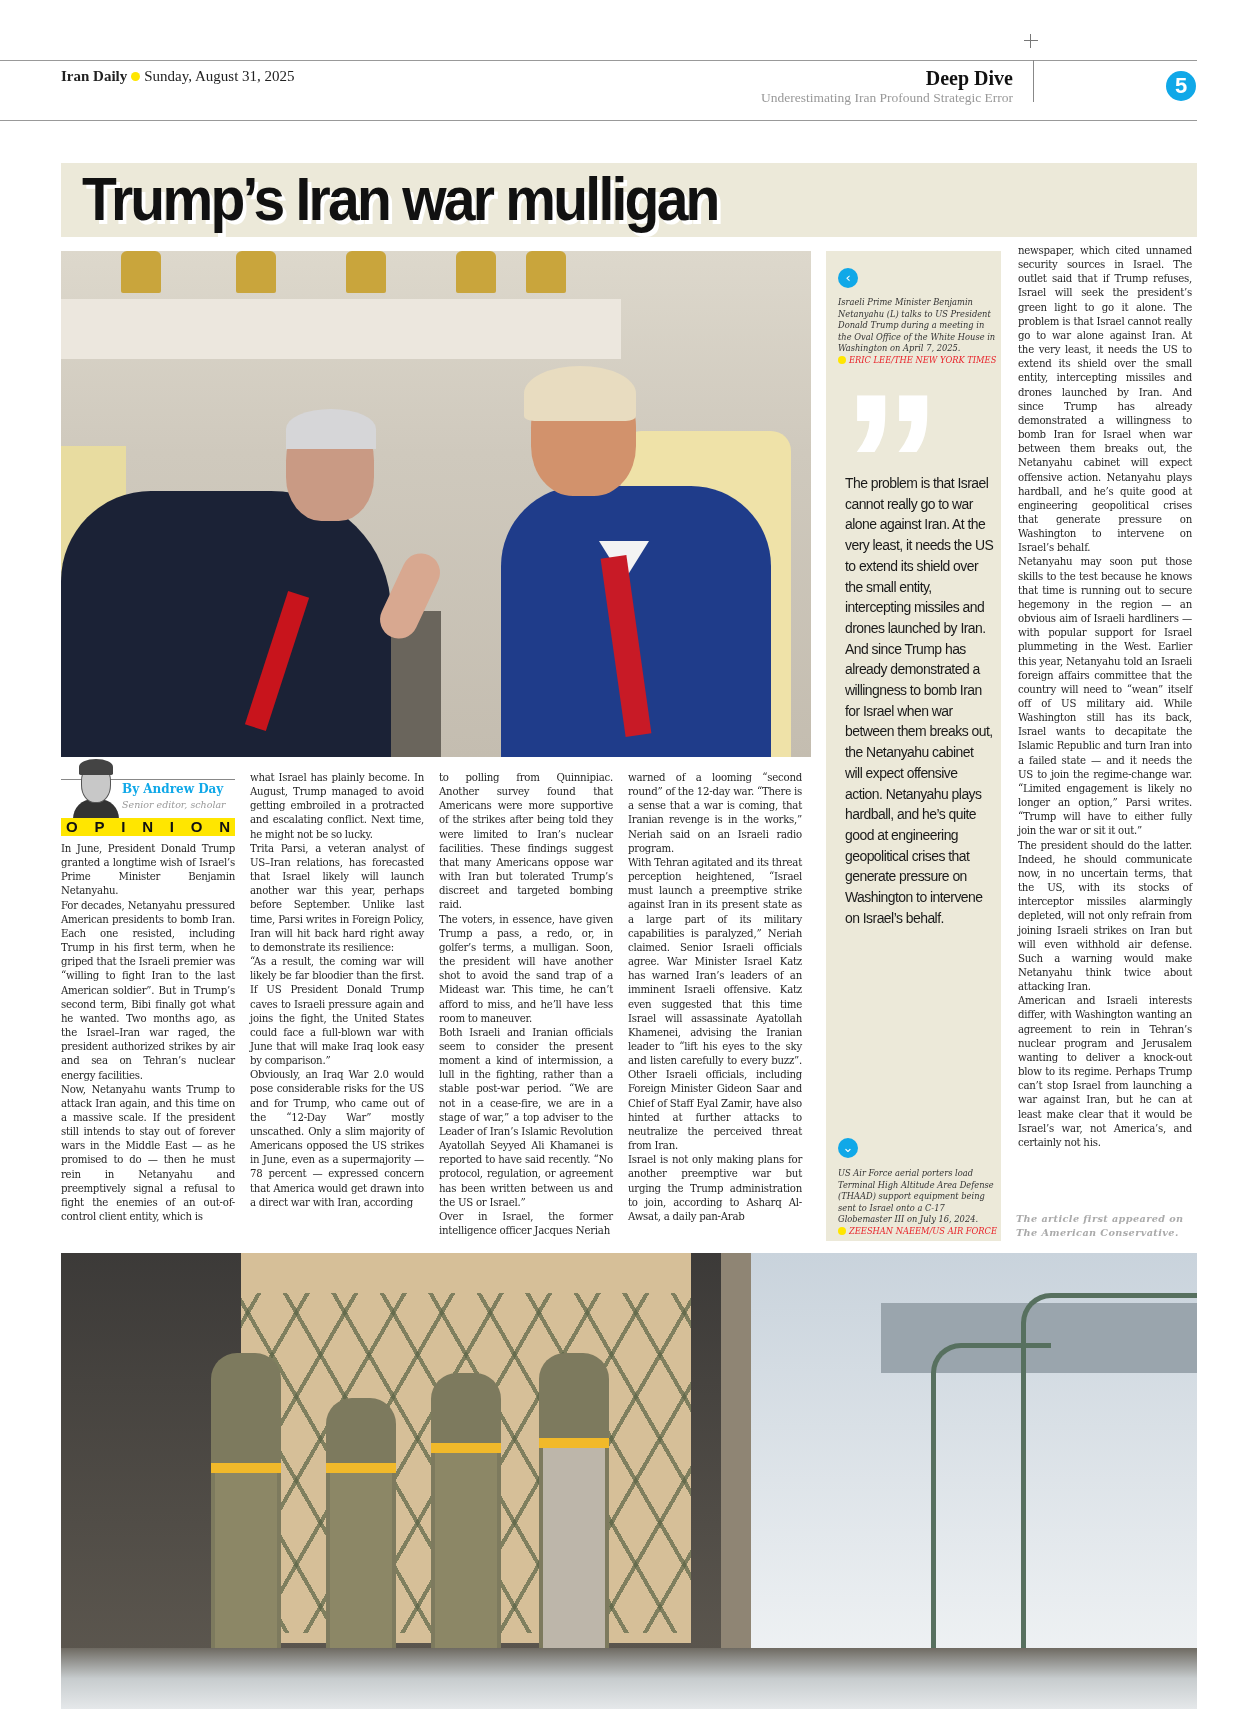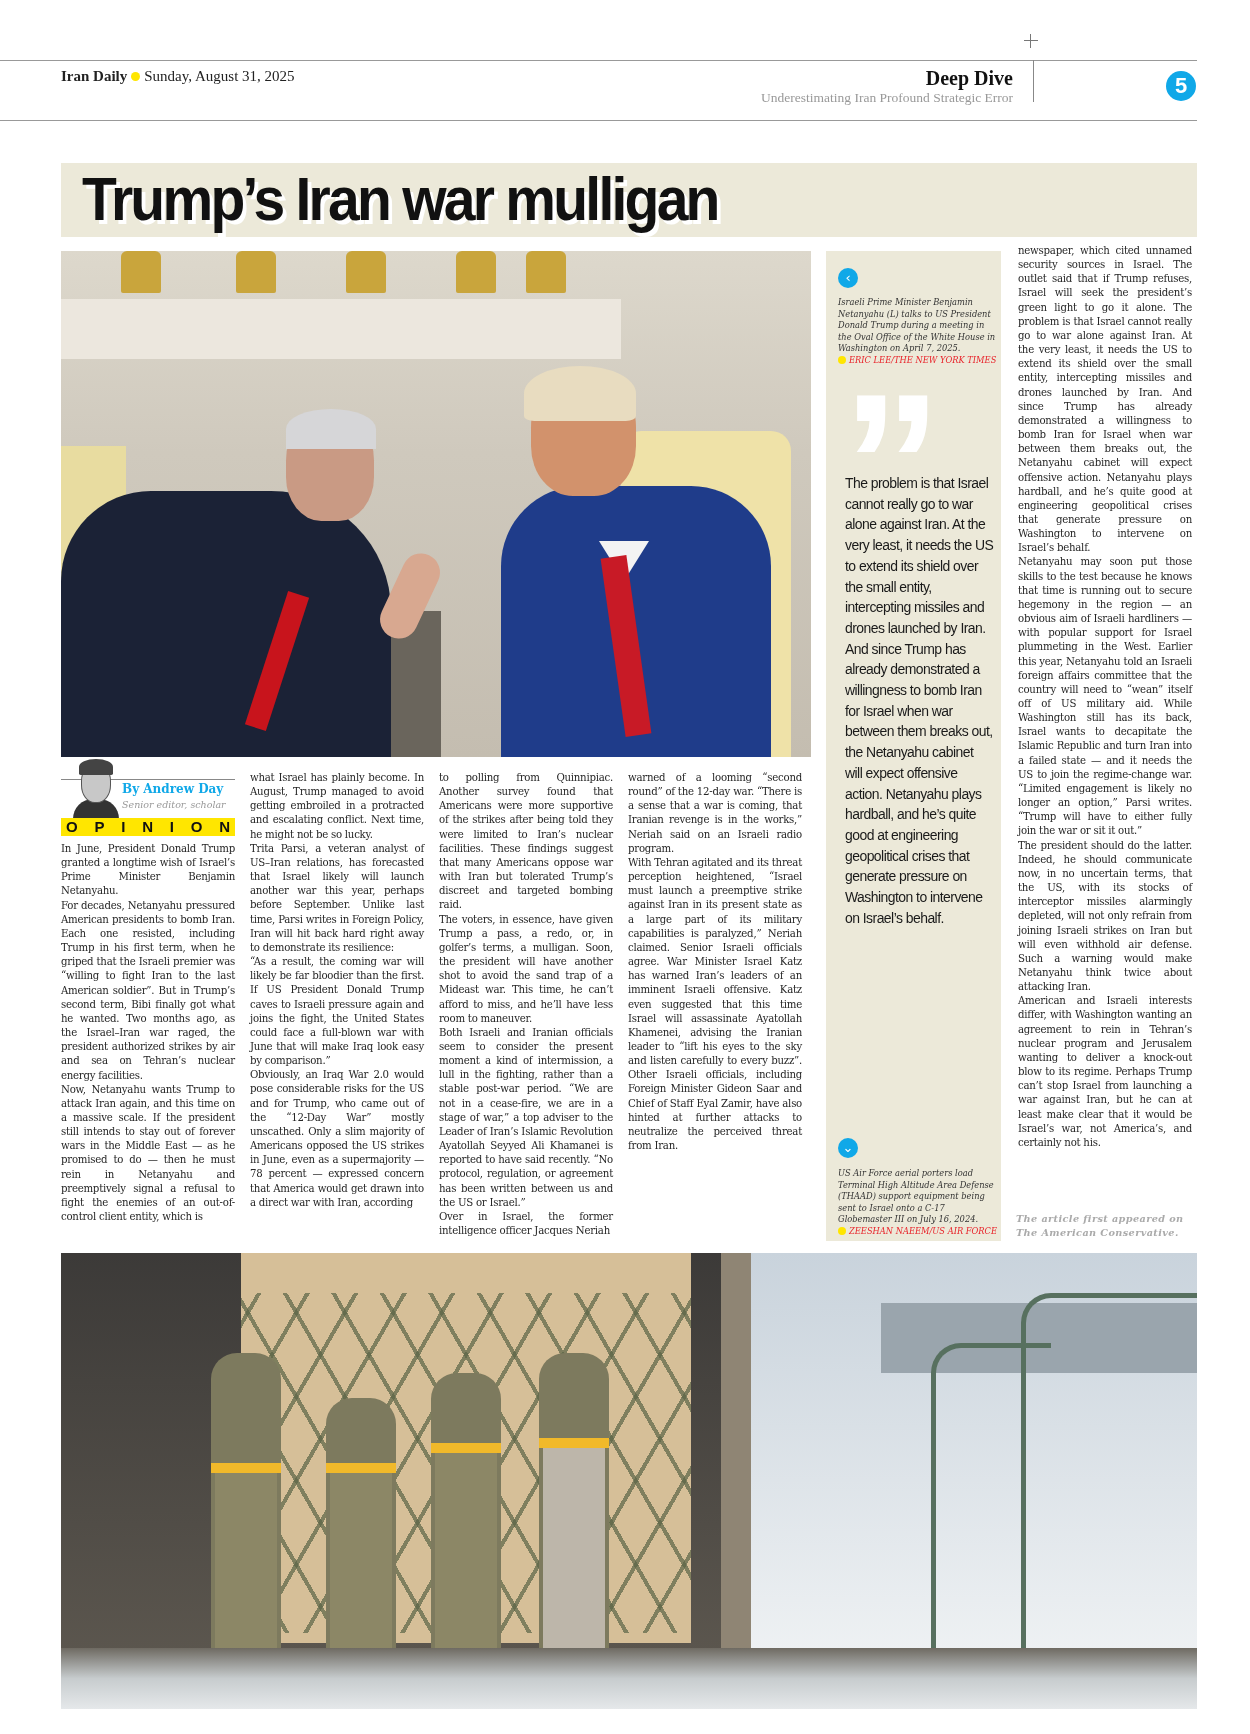--- a/index.html
+++ b/index.html
@@ -186,20 +186,21 @@
 </div>
 <div class="col col3">
   <p>to polling from Quinnipiac. Another survey found that Americans were more supportive of the strikes after being told they were limited to Iran’s nuclear facilities. These findings suggest that many Americans oppose war with Iran but tolerated Trump’s discreet and targeted bombing raid.</p>
   <p>The voters, in essence, have given Trump a pass, a redo, or, in golfer’s terms, a mulligan. Soon, the president will have another shot to avoid the sand trap of a Mideast war. This time, he can’t afford to miss, and he’ll have less room to maneuver.</p>
   <p>Both Israeli and Iranian officials seem to consider the present moment a kind of intermission, a lull in the fighting, rather than a stable post-war period. “We are not in a cease-fire, we are in a stage of war,” a top adviser to the Leader of Iran’s Islamic Revolution Ayatollah Seyyed Ali Khamanei is reported to have said recently. “No protocol, regulation, or agreement has been written between us and the US or Israel.”</p>
   <p>Over in Israel, the former intelligence officer Jacques Neriah</p>
 </div>
 <div class="col col4">
   <p>warned of a looming “second round” of the 12-day war. “There is a sense that a war is coming, that Iranian revenge is in the works,” Neriah said on an Israeli radio program.</p>
   <p>With Tehran agitated and its threat perception heightened, “Israel must launch a preemptive strike against Iran in its present state as a large part of its military capabilities is paralyzed,” Neriah claimed. Senior Israeli officials agree. War Minister Israel Katz has warned Iran’s leaders of an imminent Israeli offensive. Katz even suggested that this time Israel will assassinate Ayatollah Khamenei, advising the Iranian leader to “lift his eyes to the sky and listen carefully to every buzz”. Other Israeli officials, including Foreign Minister Gideon Saar and Chief of Staff Eyal Zamir, have also hinted at further attacks to neutralize the perceived threat from Iran.</p>
+  <p>Israel is not only making plans for another preemptive war but urging the Trump administration to join, according to Asharq Al-Awsat, a daily pan-Arab</p>
 </div>
 <div class="col col5">
   <p>newspaper, which cited unnamed security sources in Israel. The outlet said that if Trump refuses, Israel will seek the president’s green light to go it alone. The problem is that Israel cannot really go to war alone against Iran. At the very least, it needs the US to extend its shield over the small entity, intercepting missiles and drones launched by Iran. And since Trump has already demonstrated a willingness to bomb Iran for Israel when war between them breaks out, the Netanyahu cabinet will expect offensive action. Netanyahu plays hardball, and he’s quite good at engineering geopolitical crises that generate pressure on Washington to intervene on Israel’s behalf.</p>
   <p>Netanyahu may soon put those skills to the test because he knows that time is running out to secure hegemony in the region — an obvious aim of Israeli hardliners — with popular support for Israel plummeting in the West. Earlier this year, Netanyahu told an Israeli foreign affairs committee that the country will need to “wean” itself off of US military aid. While Washington still has its back, Israel wants to decapitate the Islamic Republic and turn Iran into a failed state — and it needs the US to join the regime-change war. “Limited engagement is likely no longer an option,” Parsi writes. “Trump will have to either fully join the war or sit it out.”</p>
   <p>The president should do the latter. Indeed, he should communicate now, in no uncertain terms, that the US, with its stocks of interceptor missiles alarmingly depleted, will not only refrain from joining Israeli strikes on Iran but will even withhold air defense. Such a warning would make Netanyahu think twice about attacking Iran.</p>
   <p>American and Israeli interests differ, with Washington wanting an agreement to rein in Tehran’s nuclear program and Jerusalem wanting to deliver a knock-out blow to its regime. Perhaps Trump can’t stop Israel from launching a war against Iran, but he can at least make clear that it would be Israel’s war, not America’s, and certainly not his.</p>
 </div>
 <div class="source-note">The article first appeared on The American Conservative.</div>
 
 <div class="photo-bottom">

